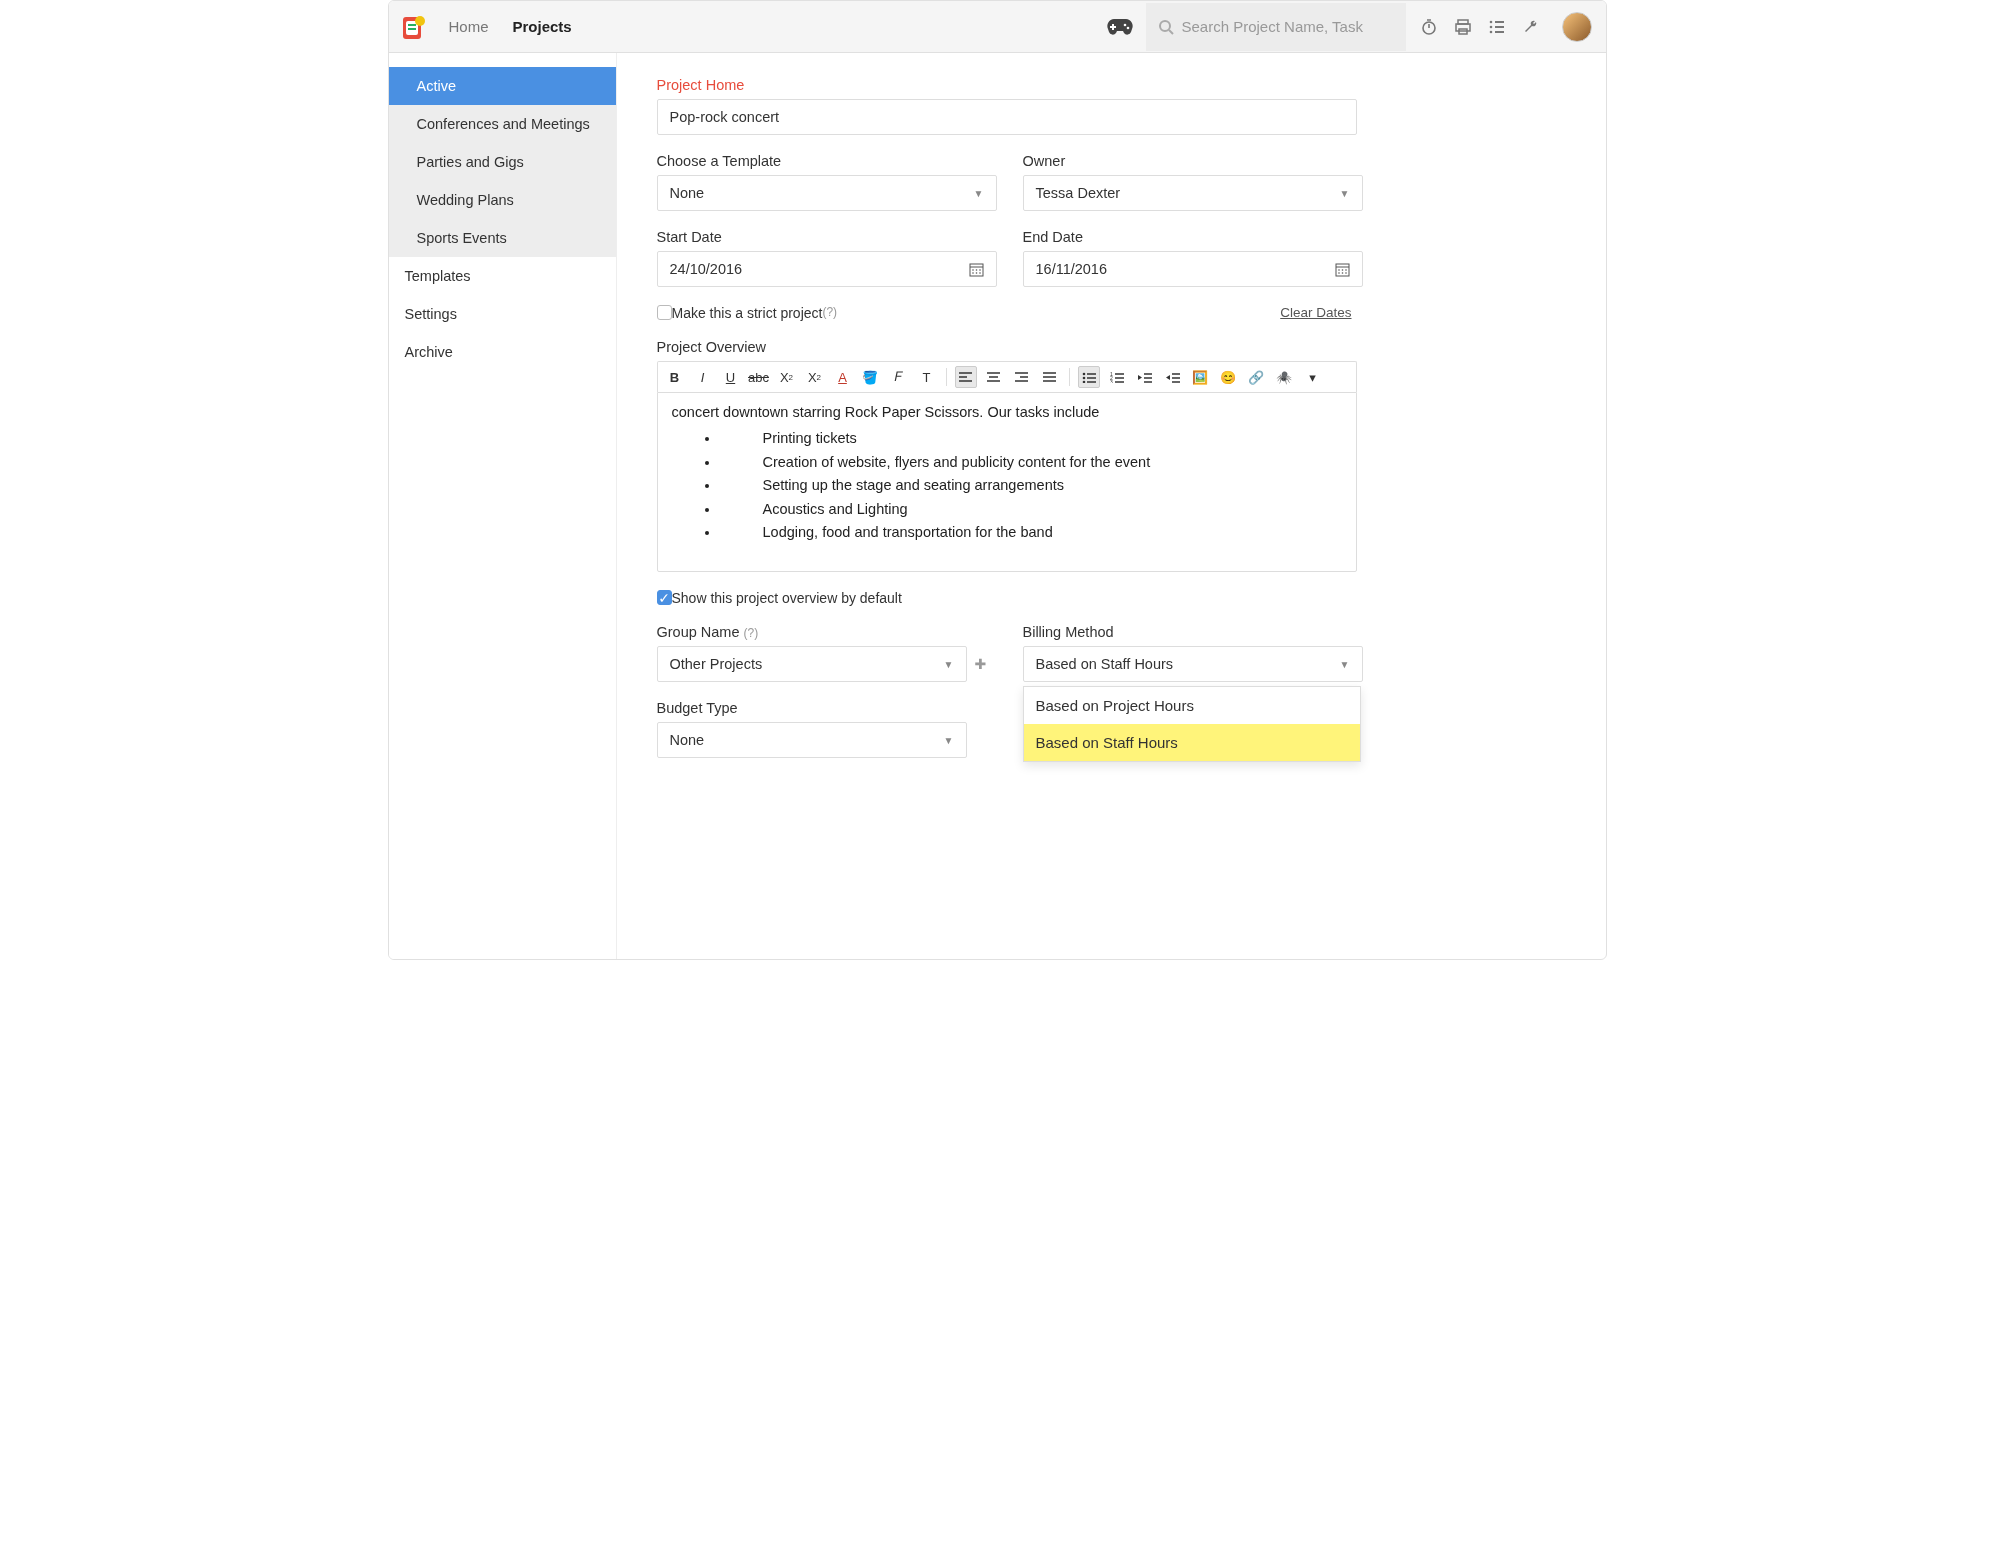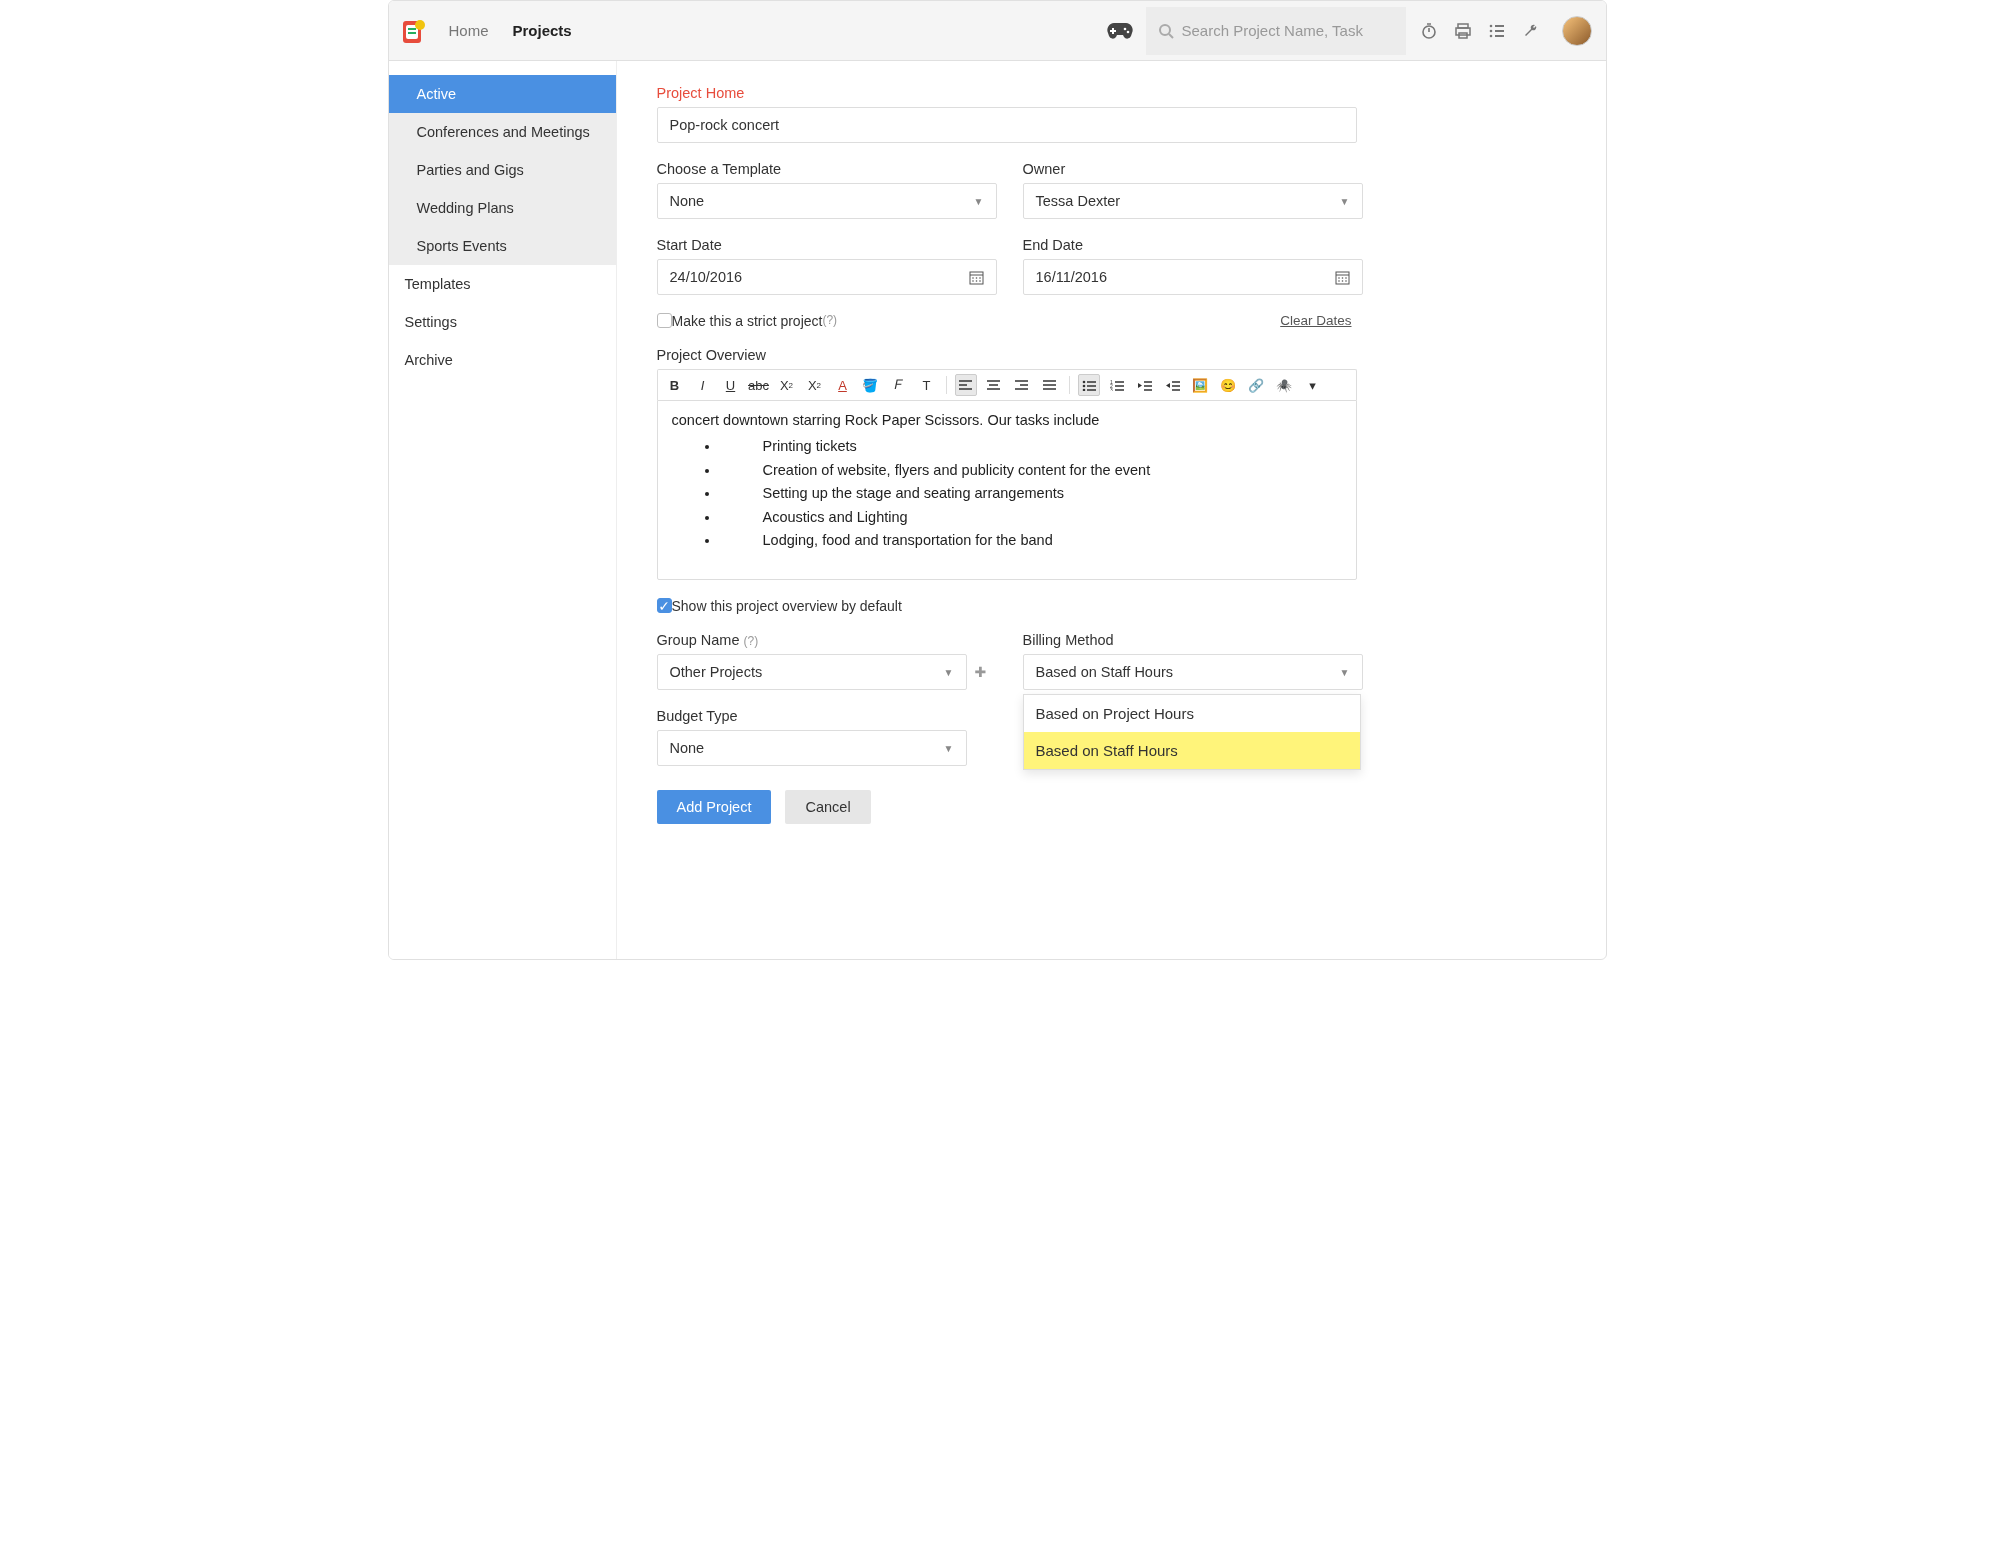--- a/index.html
+++ b/index.html
@@ -1,20 +1,20 @@
 <!DOCTYPE html>
 <html><head>
 <meta charset="utf-8">
 <style>
 * { box-sizing: border-box; margin: 0; padding: 0; }
 body { font-family: -apple-system, BlinkMacSystemFont, "Segoe UI", Helvetica, Arial, sans-serif; font-size: 14px; color: #333; background: #fff; }
 .app { display: flex; flex-direction: column; width: 1219px; height: 960px; border: 1px solid #e0e0e0; border-radius: 6px; overflow: hidden; margin: 0 auto; background: #fff; }
 
 
-.topbar { display: flex; align-items: center; height: 60px; background: #f5f5f5; border-bottom: 1px solid #e0e0e0; }
+.topbar { display: flex; align-items: center; height: 52px; background: #f5f5f5; border-bottom: 1px solid #e0e0e0; }
 .logo { width: 48px; display: flex; align-items: center; justify-content: center; }
 .nav { display: flex; align-items: center; gap: 24px; padding-left: 12px; }
 .nav-item { color: #777; cursor: pointer; font-size: 15px; }
 .nav-item.active { color: #222; font-weight: 600; }
 .spacer { flex: 1; }
 .gamepad { margin-right: 12px; color: #444; }
 .search-box { display: flex; align-items: center; background: #ececec; height: 48px; width: 260px; padding: 0 12px; }
 .search-box input { border: none; background: transparent; outline: none; font-size: 15px; color: #555; width: 100%; }
 .search-box input::placeholder { color: #999; }
 .top-icons { display: flex; align-items: center; gap: 16px; padding: 0 14px; color: #666; }
@@ -380,19 +380,15 @@
         <div>
           <span class="label">Budget Type</span>
           <div class="select" style="width:310px;">
             <span>None</span>
             <span class="caret">▼</span>
           </div>
         </div>
         <div></div>
       </div>
 
-      <div class="btn-row">
-        <button class="btn btn-primary">Add Project</button>
-        <button class="btn btn-secondary">Cancel</button>
-      </div>
     </div>
   </div>
 </div>
 
 </body></html>

